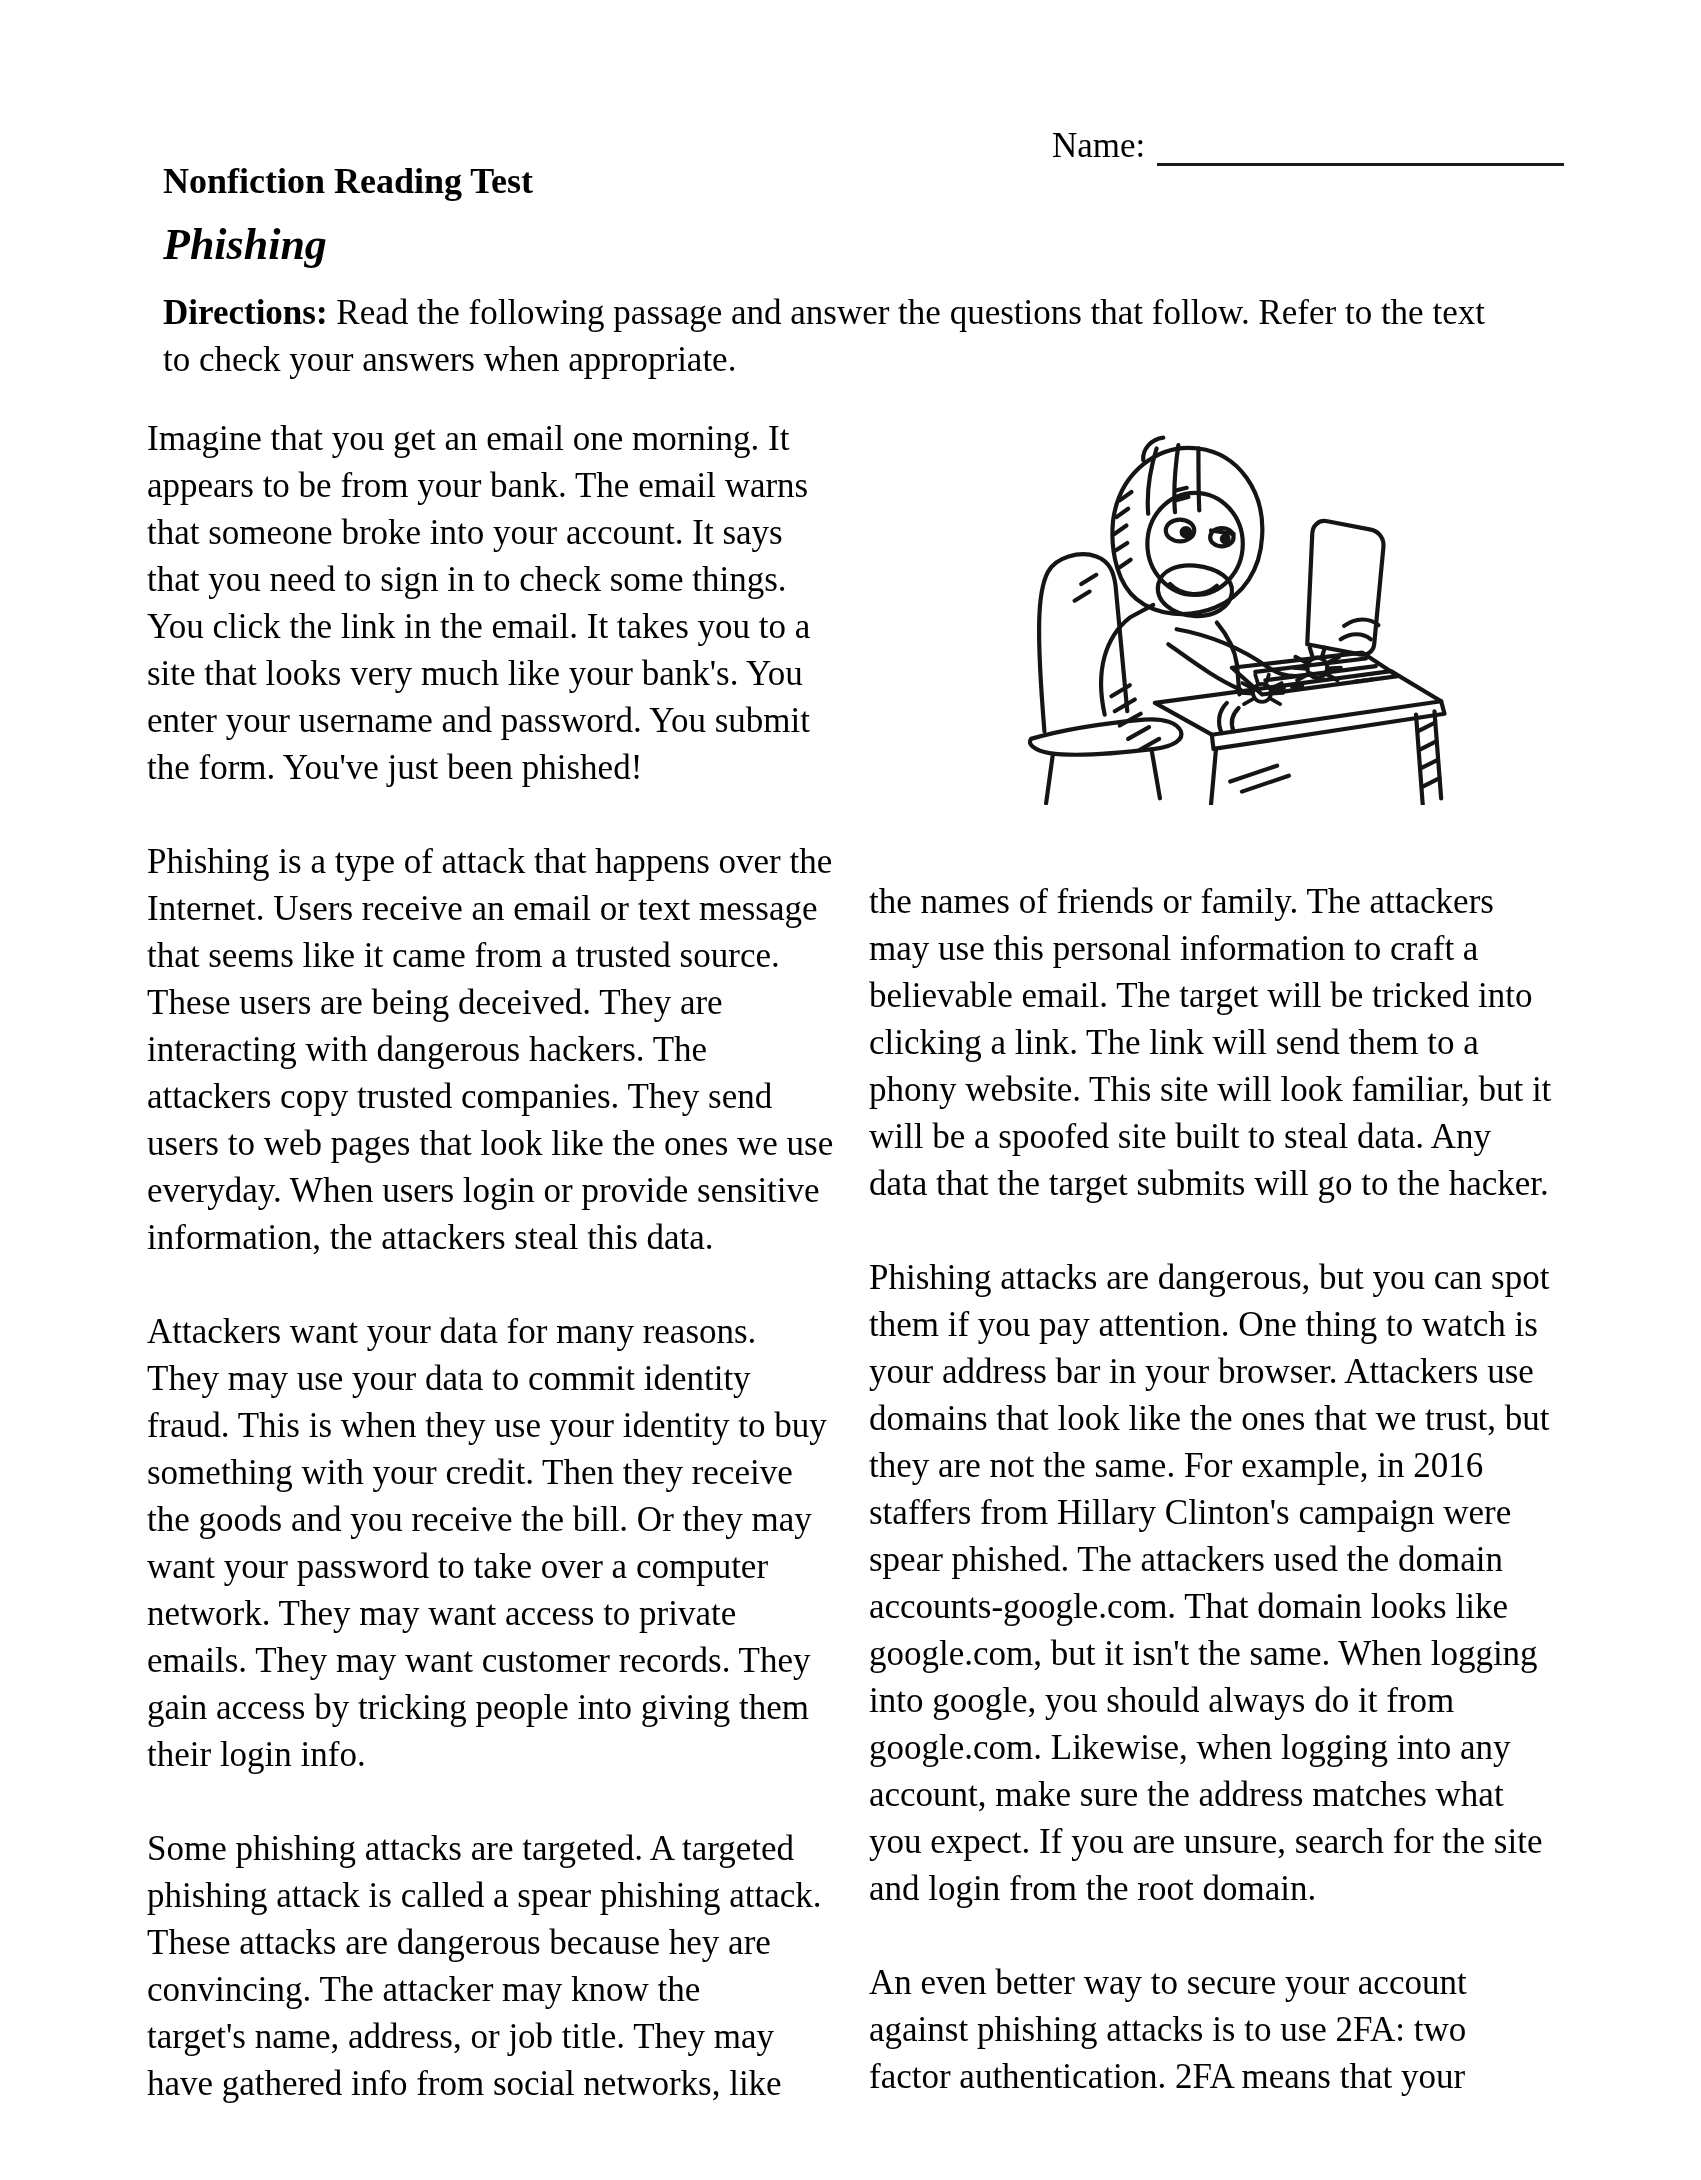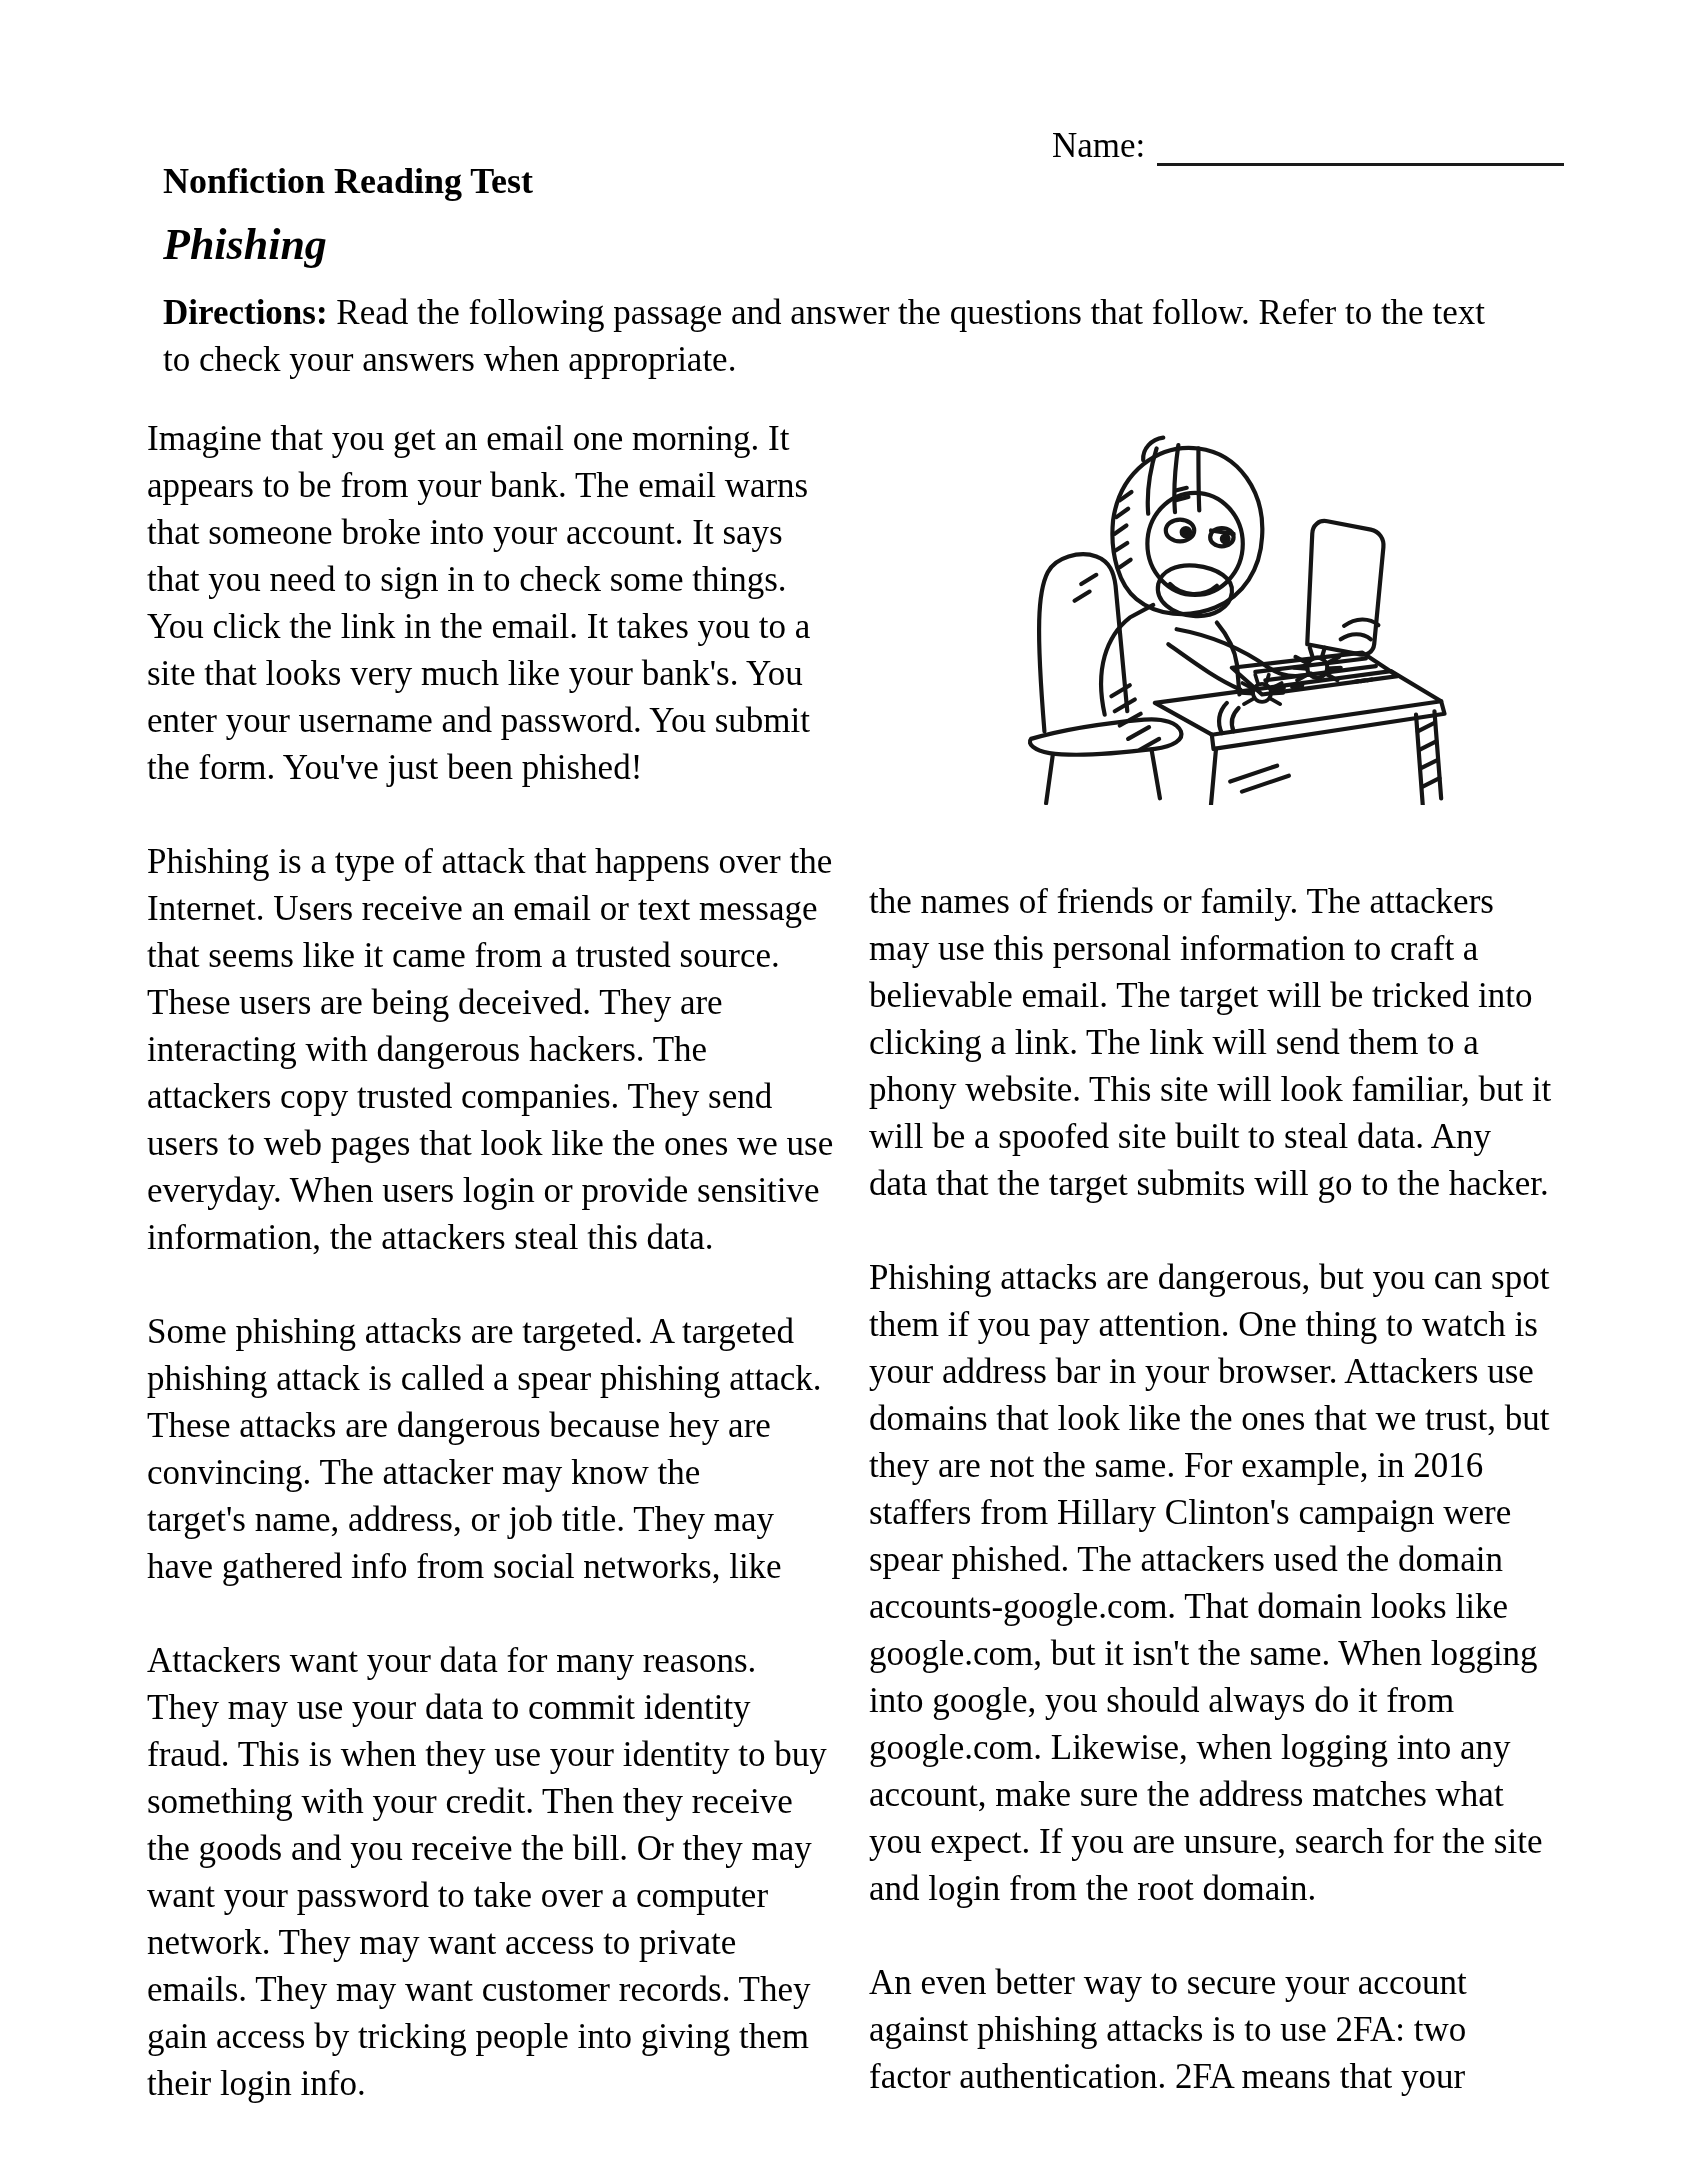--- a/index.html
+++ b/index.html
@@ -80,36 +80,36 @@
 the form. You've just been phished!</p>
       <p class="para">Phishing is a type of attack that happens over the
 Internet. Users receive an email or text message
 that seems like it came from a trusted source.
 These users are being deceived. They are
 interacting with dangerous hackers. The
 attackers copy trusted companies. They send
 users to web pages that look like the ones we use
 everyday. When users login or provide sensitive
 information, the attackers steal this data.</p>
-      <p class="para">Some phishing attacks are targeted. A targeted
-phishing attack is called a spear phishing attack.
-These attacks are dangerous because hey are
-convincing. The attacker may know the
-target's name, address, or job title. They may
-have gathered info from social networks, like</p>
       <p class="para">Attackers want your data for many reasons.
 They may use your data to commit identity
 fraud. This is when they use your identity to buy
 something with your credit. Then they receive
 the goods and you receive the bill. Or they may
 want your password to take over a computer
 network. They may want access to private
 emails. They may want customer records. They
 gain access by tricking people into giving them
 their login info.</p>
+      <p class="para">Some phishing attacks are targeted. A targeted
+phishing attack is called a spear phishing attack.
+These attacks are dangerous because hey are
+convincing. The attacker may know the
+target's name, address, or job title. They may
+have gathered info from social networks, like</p>
     </div>
 
     <div class="col">
       <div class="figure">
 
         <svg viewBox="0 0 560 460">
           <g stroke="#151515" stroke-width="5" fill="none" stroke-linecap="round" stroke-linejoin="round">
 
             <path d="M78,372 C68,250 70,205 82,182 C91,164 120,156 140,163 C156,169 161,182 163,198 L177,348"></path>
             <path d="M122,196 L140,185"></path>

